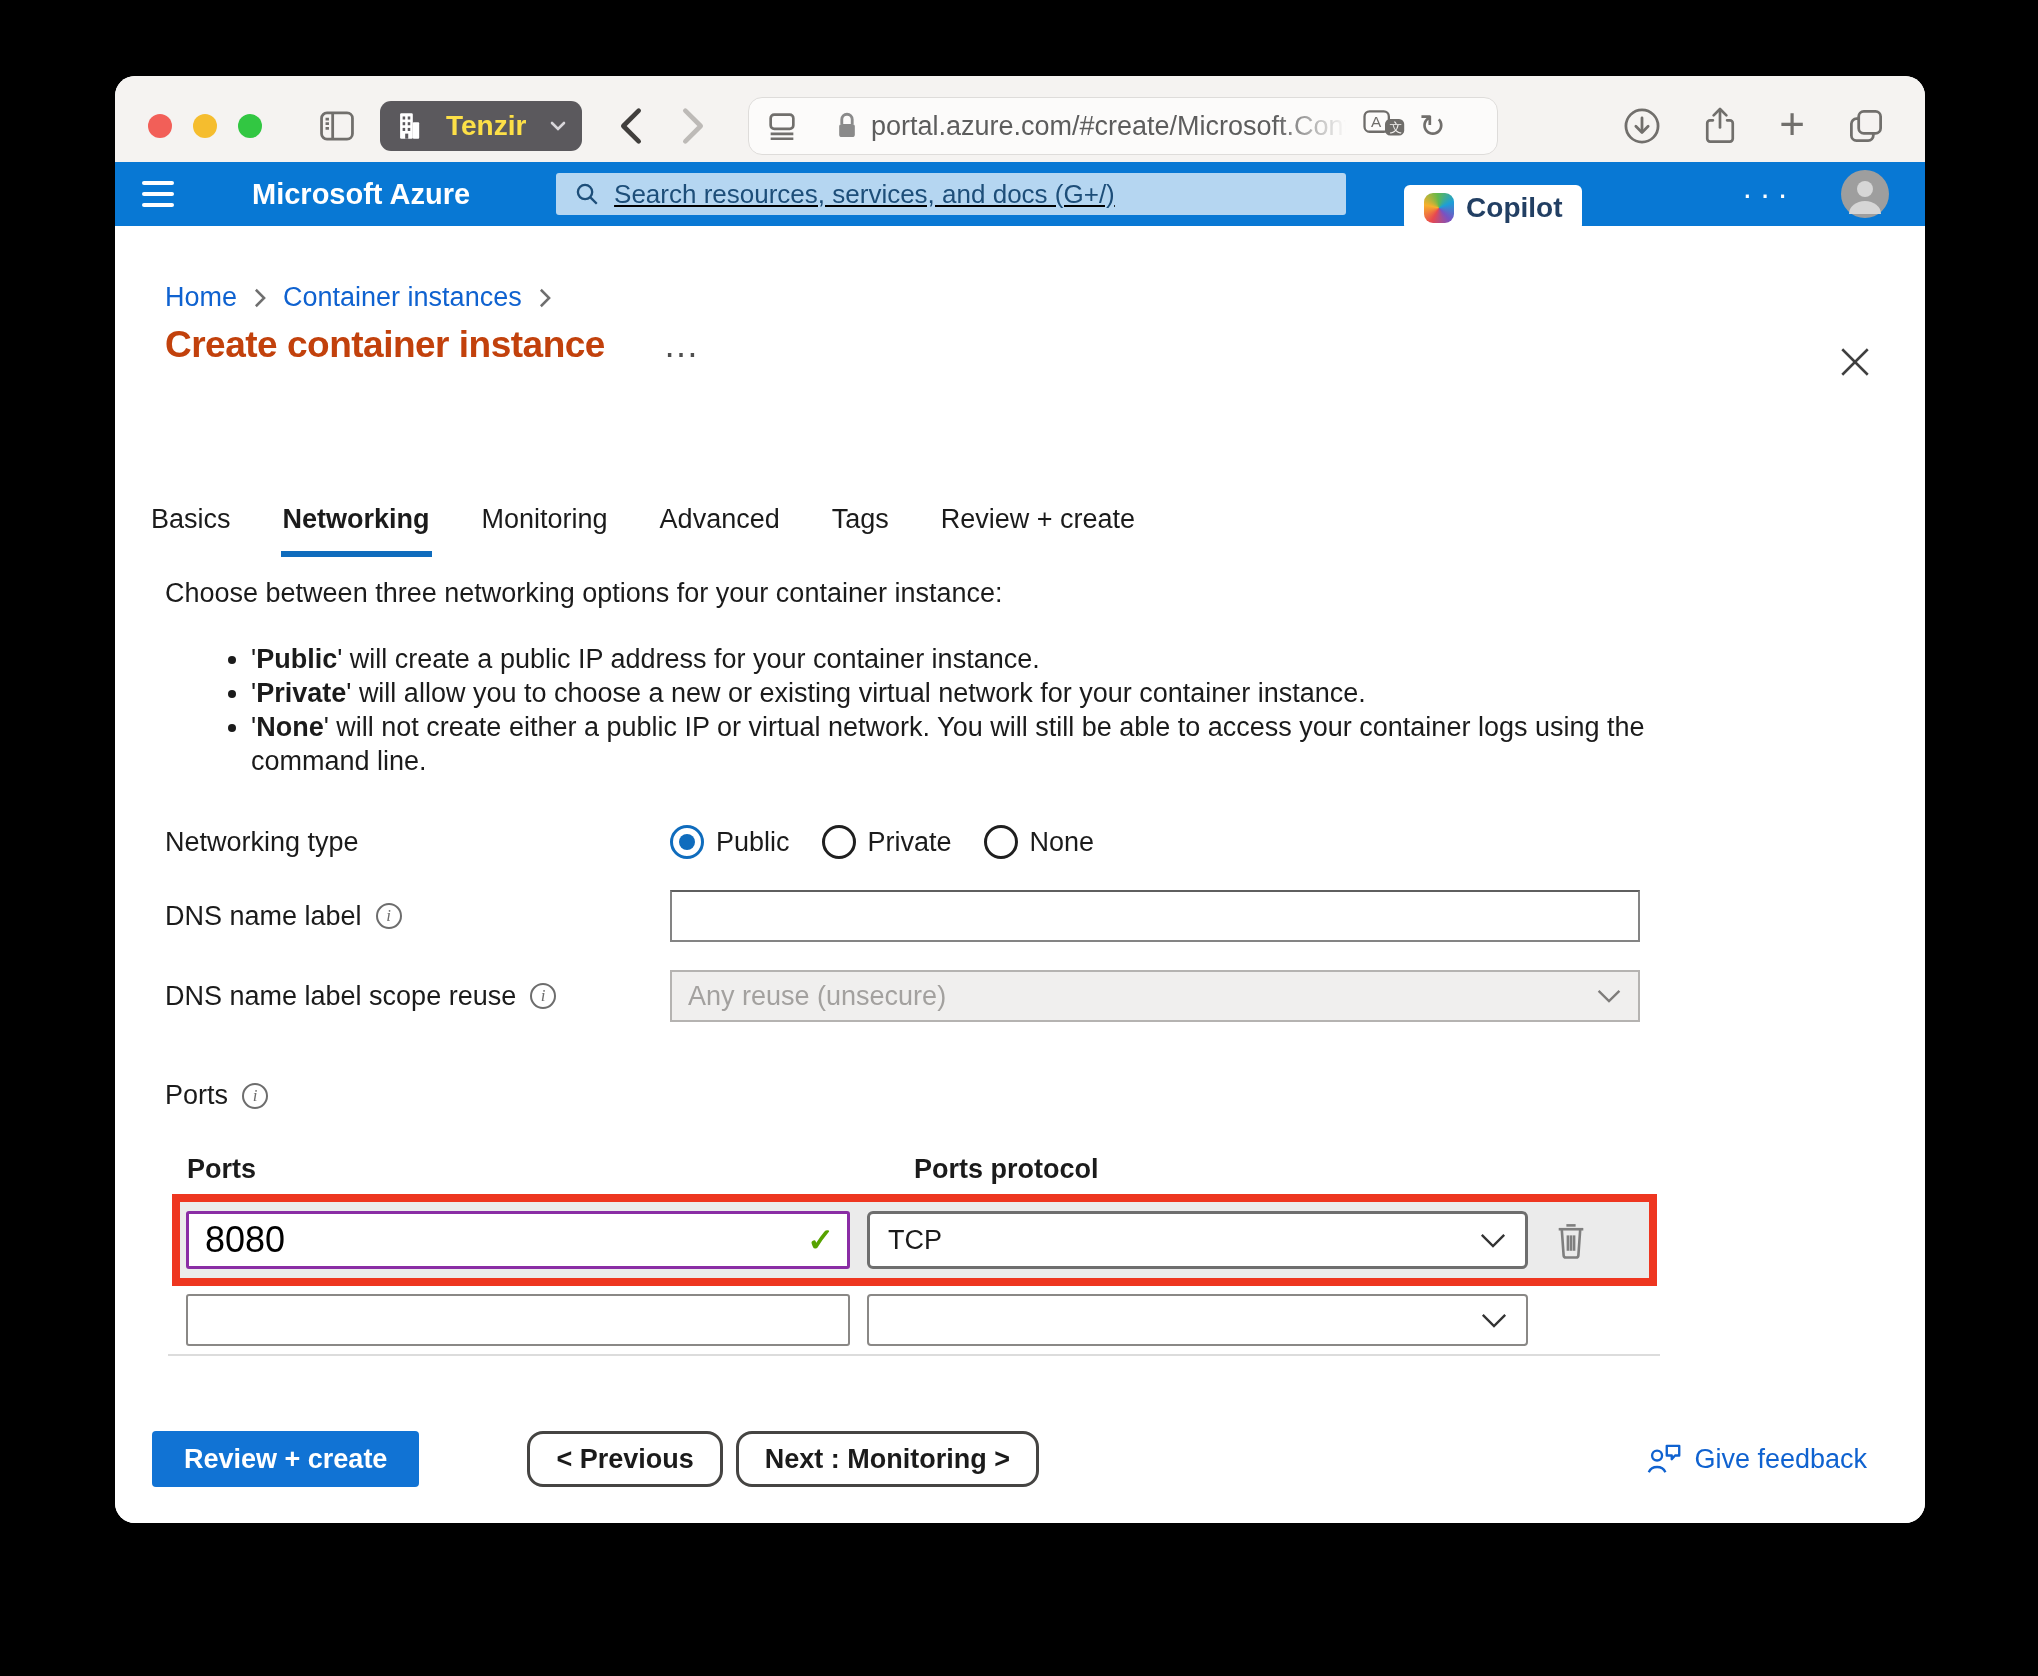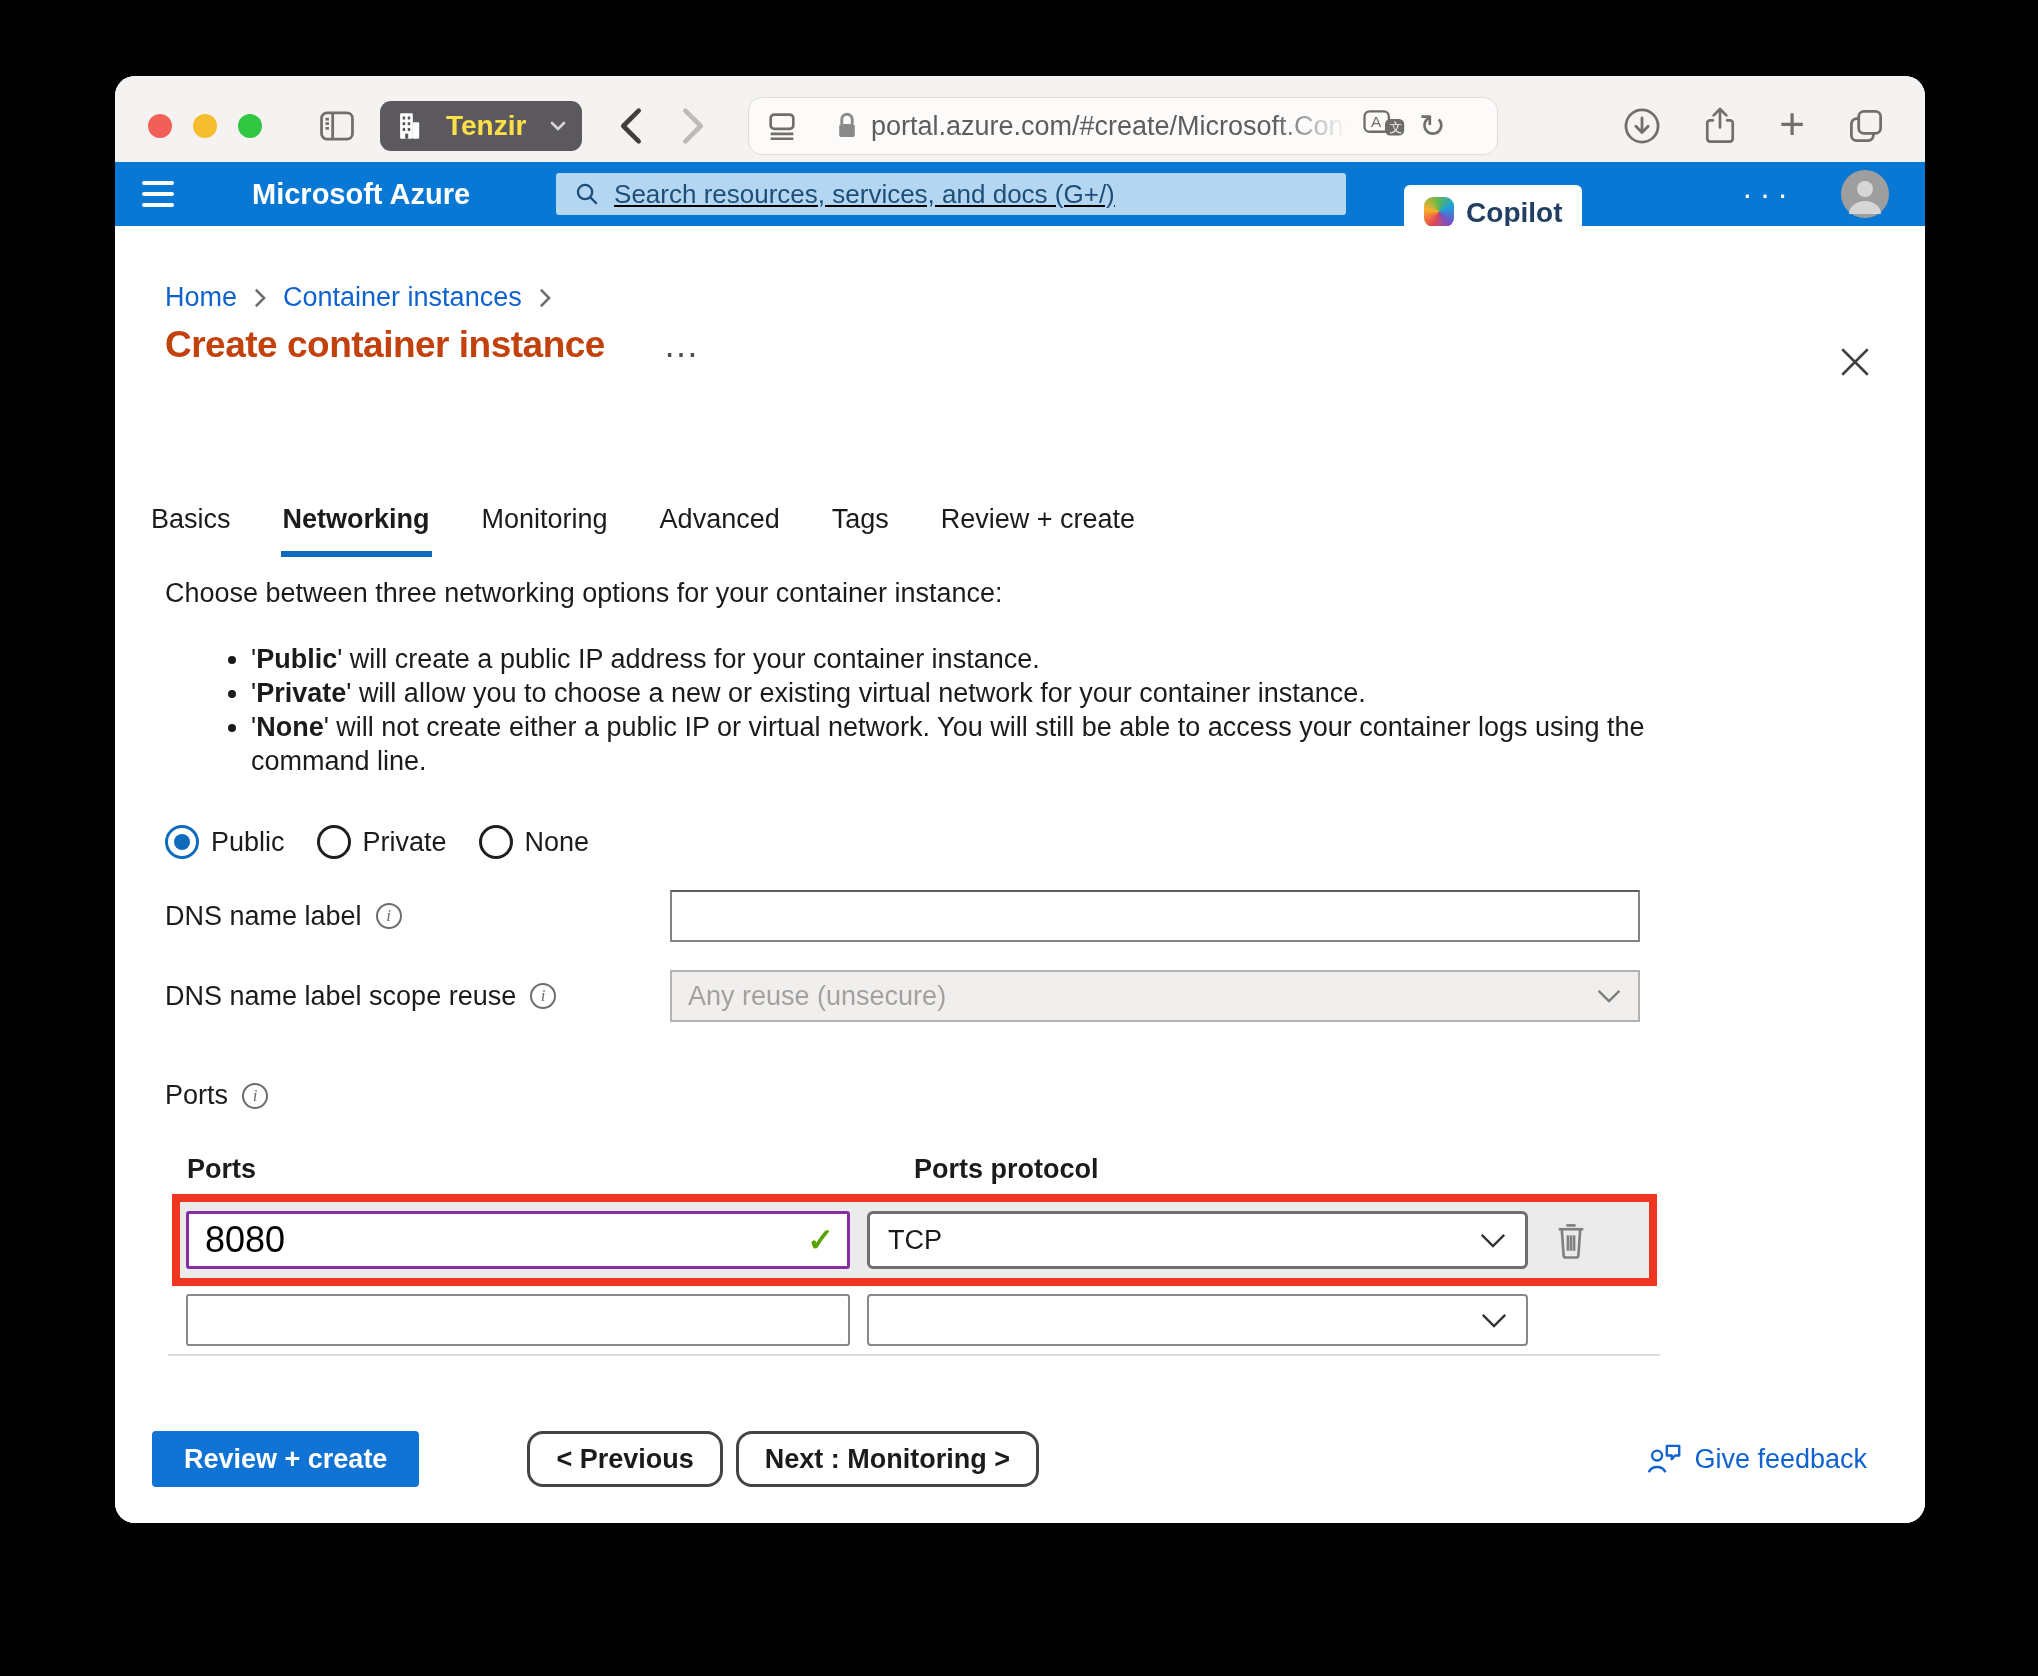--- a/index.html
+++ b/index.html
@@ -30,21 +30,21 @@
   .plus-glyph { font-size:44px; font-weight:400; color:#716f6c; line-height:1; margin-top:-4px; }
 
   
   .azbar { height:64px; background:#0878d4; display:flex; align-items:center; flex:0 0 auto; }
   .hamburger { margin-left:27px; display:flex; flex-direction:column; gap:7px; width:32px; }
   .hamburger i { display:block; height:4px; background:#fff; border-radius:2px; }
   .brand { margin-left:78px; color:#fff; font-size:29px; font-weight:700; white-space:nowrap; }
   .azsearch { margin-left:86px; width:790px; height:42px; background:#b5d6f1; border-radius:3px;
               display:flex; align-items:center; gap:14px; padding:0 18px;text-decoration:underline; }
   .azsearch .ph { font-size:26px; color:#1d4e79; }
-  .copilot { margin-left:58px; height:46px; background:#fff; border-radius:6px; display:flex; align-items:flex-start; gap:12px; padding:12px 20px;margin-top:28px; }
+  .copilot { margin-left:58px; height:46px; background:#fff; border-radius:6px; display:flex; align-items:center; gap:12px; padding:12px 20px;margin-top:28px; }
   .copilot .clabel { font-size:28px; font-weight:700; color:#223f63; }
   .copilot-logo { width:30px; height:30px; border-radius:9px;
                   background:conic-gradient(from 210deg,#e8484f,#f8b02c,#63b94c,#1c9fd8,#7a51c2,#e8484f); }
   .azdots { margin-left:auto; color:#fff; font-size:32px; letter-spacing:7px; }
   .avatar { margin:0 36px 0 46px; }
 
   
   .content { position:relative; flex:1; background:#fff; color:#1b1b1b; font-size:27px; }
   .breadcrumb { position:absolute; left:50px; top:56px; display:flex; align-items:center; }
   .crumb { color:#0f62d0; font-size:27px; text-decoration:none; }
@@ -292,20 +292,21 @@
 
       <div class="bullets">
         <ul>
           <li><span>'</span><b>Public</b><span>' will create a public IP address for your container instance.</span></li>
           <li><span>'</span><b>Private</b><span>' will allow you to choose a new or existing virtual network for your container instance.</span></li>
           <li><span>'</span><b>None</b><span>' will not create either a public IP or virtual network. You will still be able to access your container logs using the command line.</span></li>
         </ul>
       </div>
 
       <div class="form-row" style="top:588px;">
+        <span class="flabel">Networking type</span>
         <div class="radios">
           <span class="radio-opt">
             <span class="radio-circle sel">
                 <span class="radio-dot"></span>
               </span>
             <span class="radio-lab">Public</span>
           </span>
           <span class="radio-opt">
             <span class="radio-circle"></span>
             <span class="radio-lab">Private</span>

